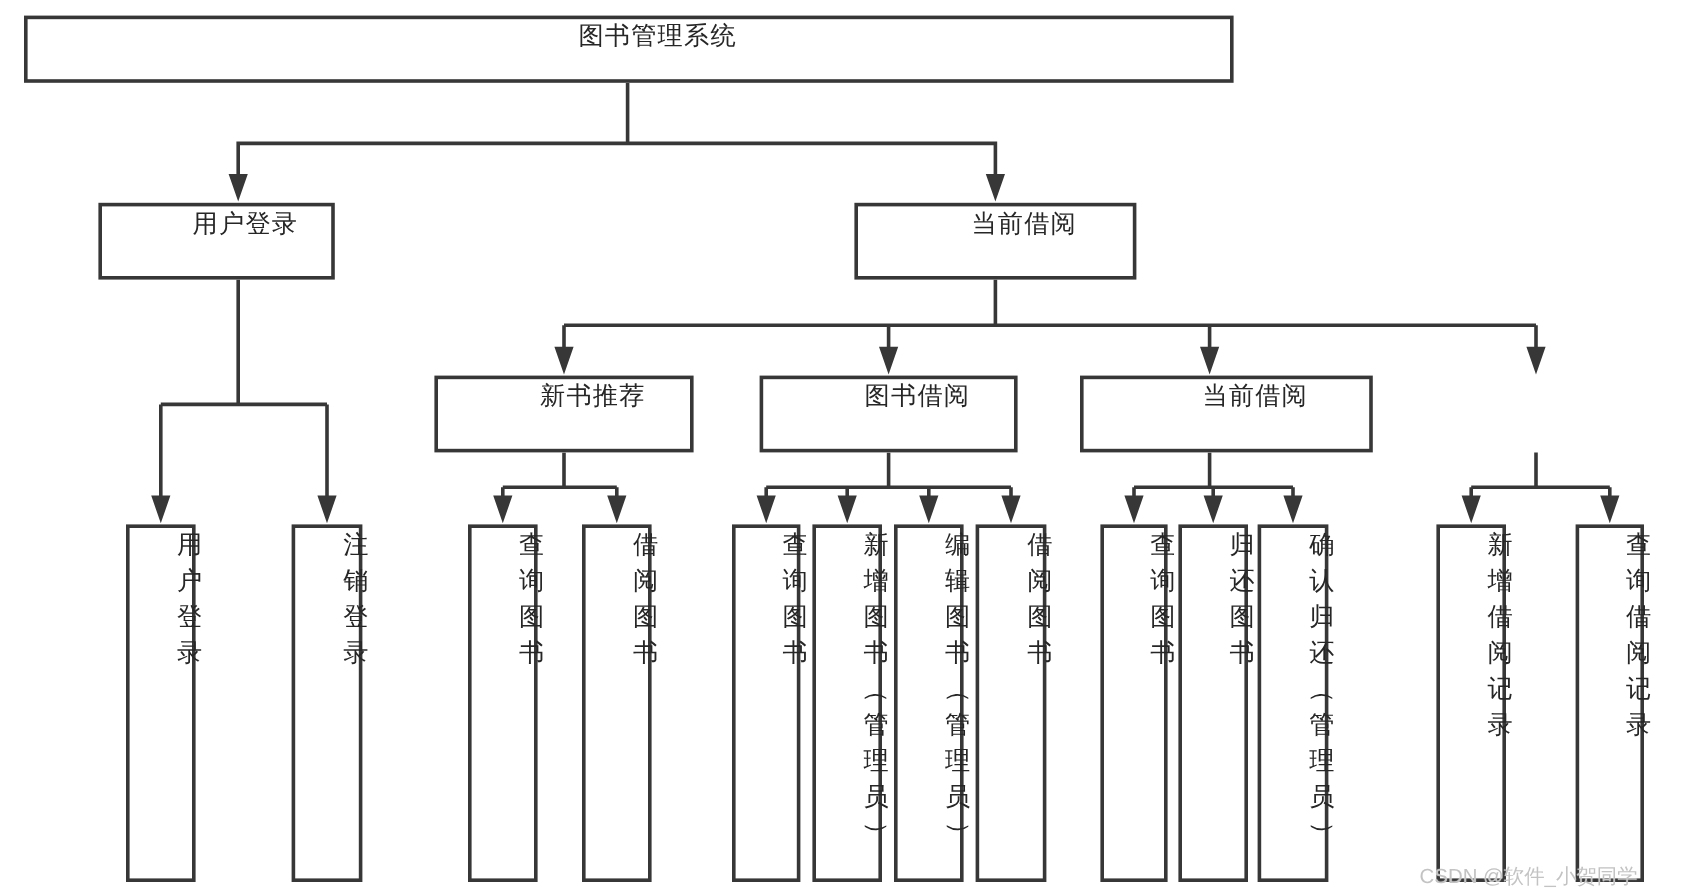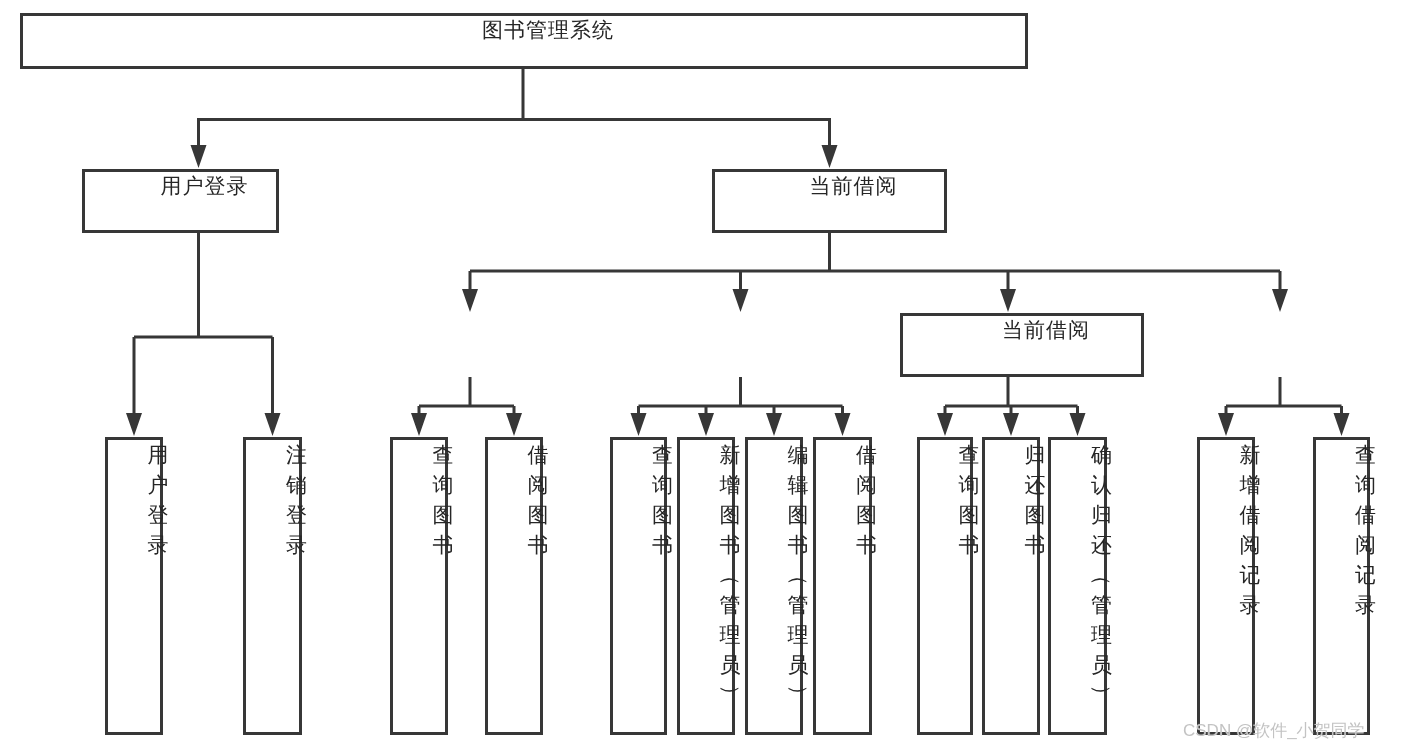--- a/index.html
+++ b/index.html
@@ -90,20 +90,26 @@
     <div class="hlabel">图书管理系统</div>
   </div>
 
   <div class="box" style="left:82px;top:169px;width:197px;height:64px">
     <div class="hlabel">用户登录</div>
   </div>
   <div class="box" style="left:712px;top:169px;width:235px;height:64px">
     <div class="hlabel">当前借阅</div>
   </div>
 
+  <div class="box" style="left:362px;top:313px;width:216px;height:64px">
+    <div class="hlabel">新书推荐</div>
+  </div>
+  <div class="box" style="left:633px;top:313px;width:215px;height:64px">
+    <div class="hlabel">图书借阅</div>
+  </div>
   <div class="box" style="left:900px;top:313px;width:244px;height:64px">
     <div class="hlabel">当前借阅</div>
   </div>
 
   <div class="box" style="left:105px;top:437px;width:58px;height:298px">
     <div class="vtext">
         <span>用</span>
         <span>户</span>
         <span>登</span>
         <span>录</span>

